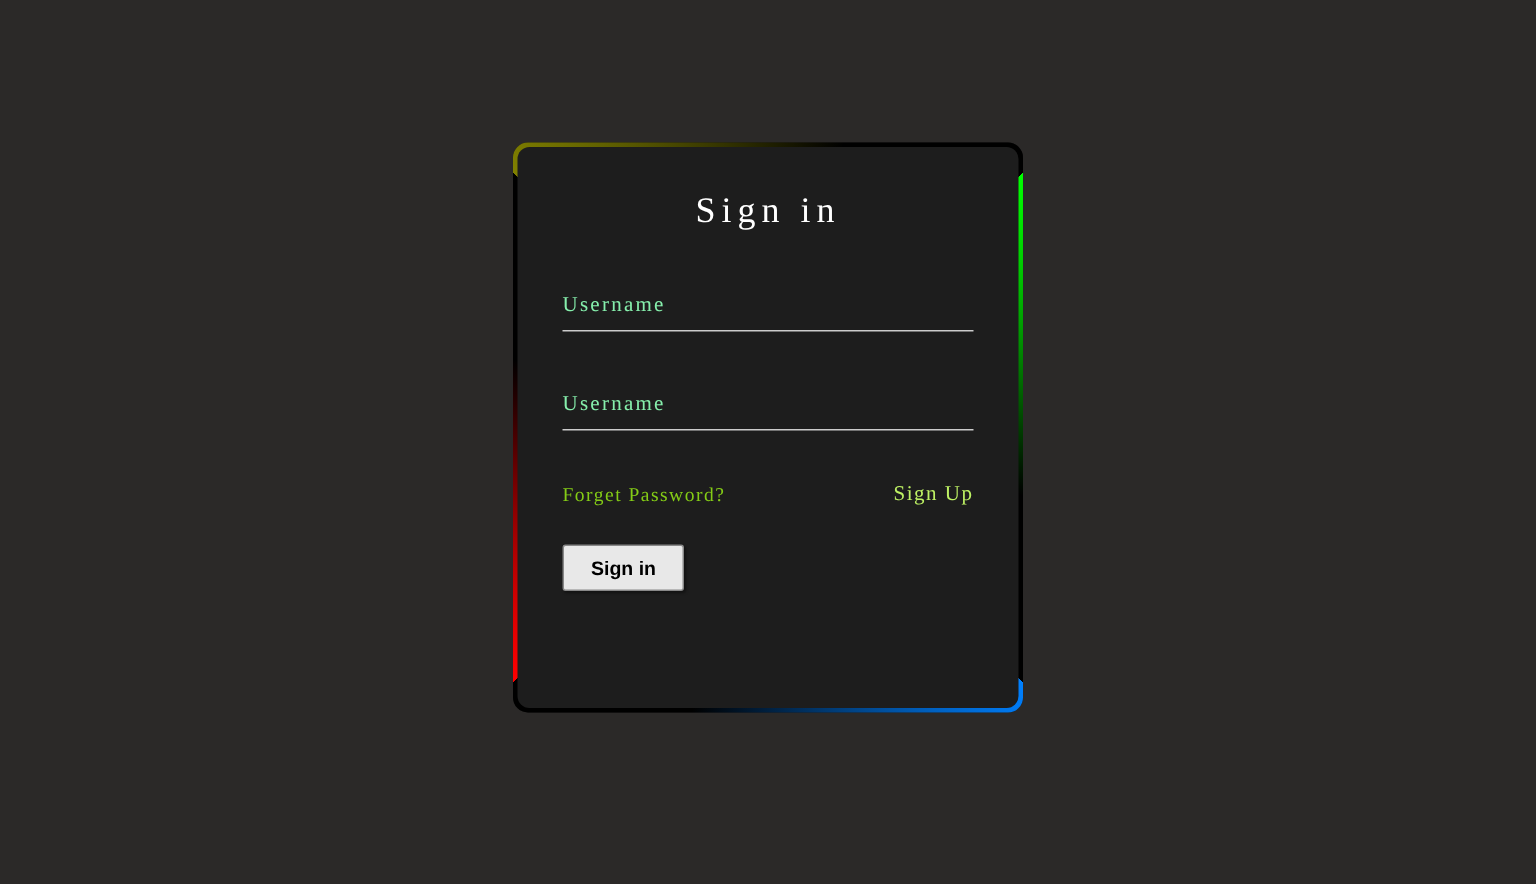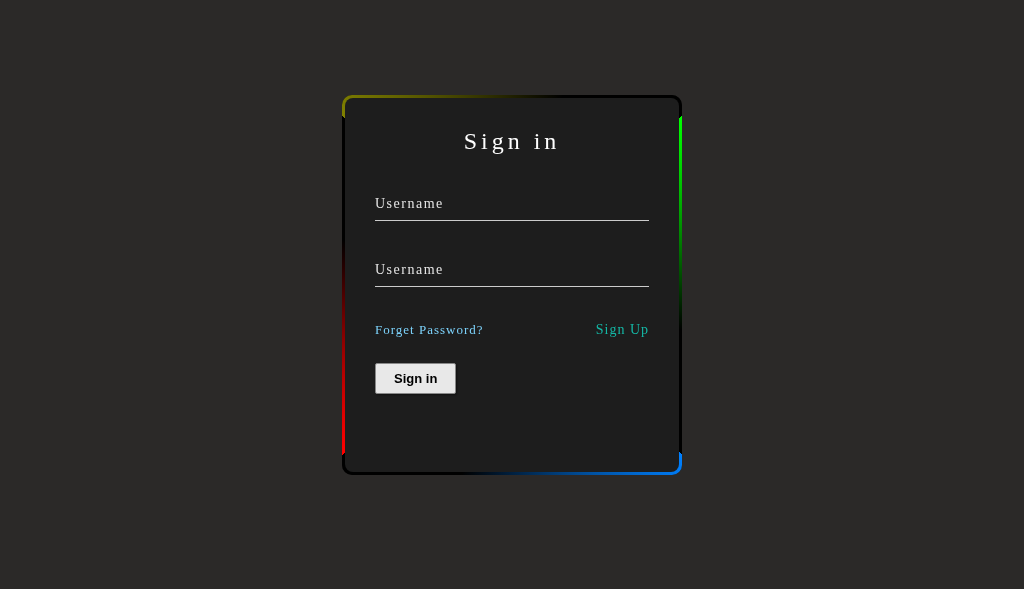--- a/index.html
+++ b/index.html
@@ -89,45 +89,45 @@
       color: #fff;
       font-size: 14px;
       padding: 8px 0 6px 0;
       font-family: inherit;
     }
     
     .input-group .label {
       position: absolute;
       left: 0;
       top: 6px;
-      color: #e5e5e5;
+      color: #86efac;
       font-size: 14px;
       letter-spacing: 1.5px;
       pointer-events: none;
       font-family: Georgia, serif;
     }
     
     .links-row {
       display: flex;
       justify-content: space-between;
       align-items: center;
       margin-bottom: 25px;
     }
     
     .forgot-link {
-      color: #7dd3fc;
+      color: #84cc16;
       font-size: 13px;
       letter-spacing: 1px;
       text-decoration: none;
       cursor: pointer;
       font-family: Georgia, serif;
     }
     
     .signup-link {
-      color: #14b8a6;
+      color: #bef264;
       font-size: 14px;
       letter-spacing: 1px;
       text-decoration: none;
       cursor: pointer;
       font-family: Georgia, serif;
     }
     
     .signin-button {
       background: #e8e8e8;
       border: 1px solid #888;

